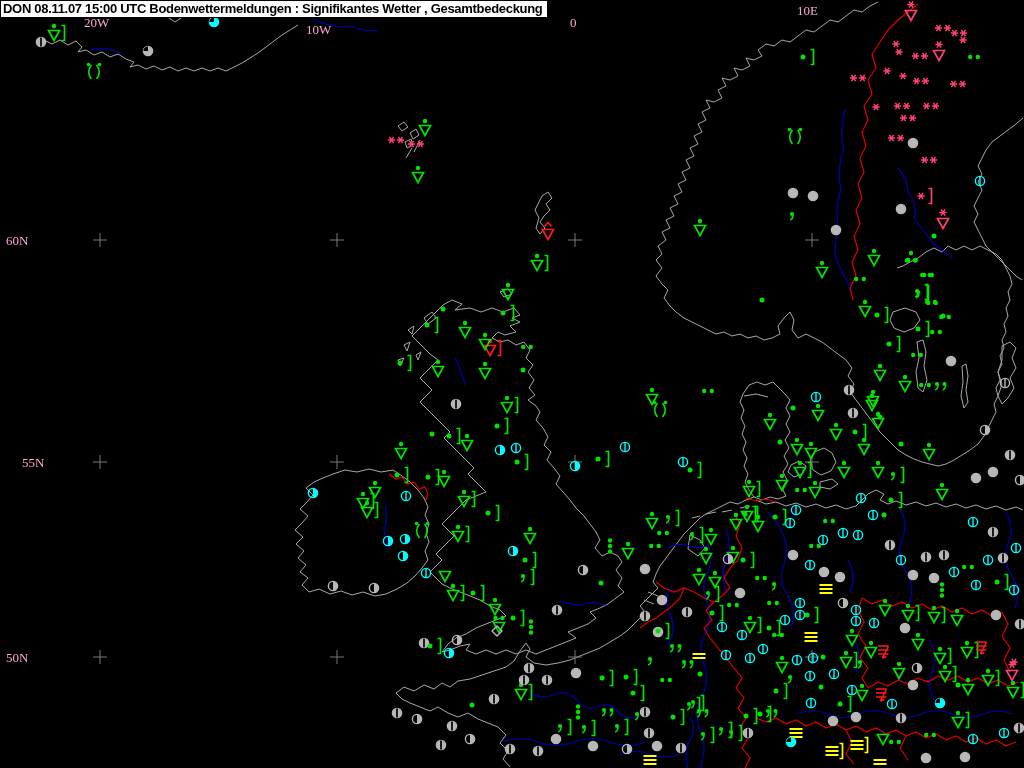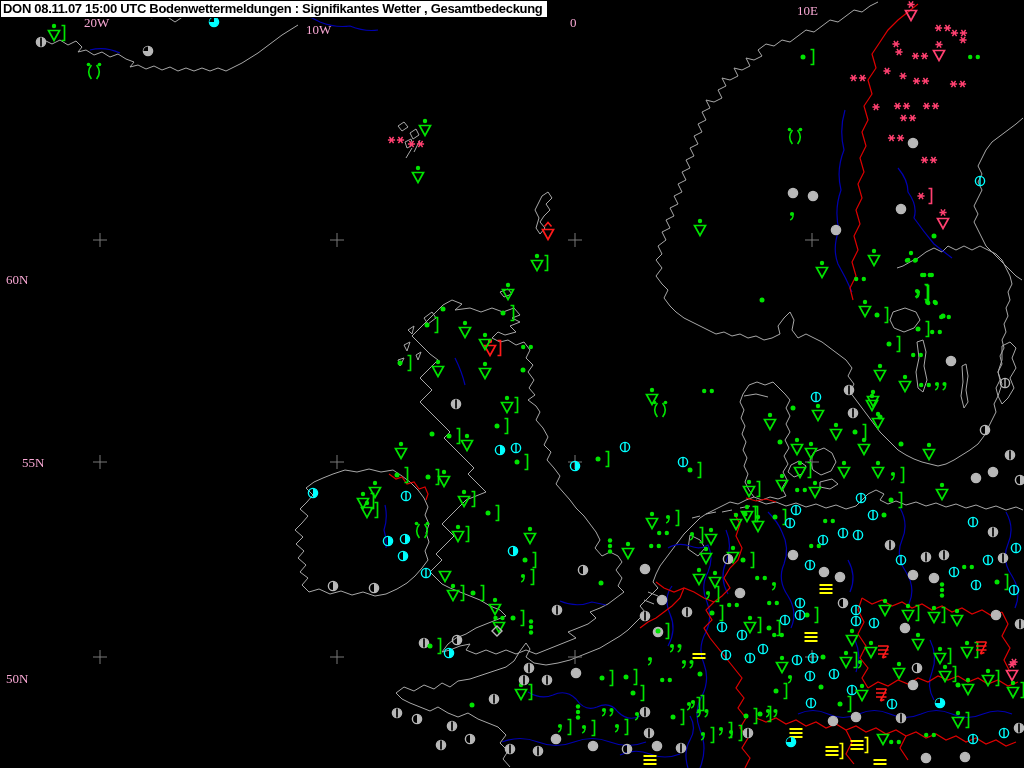--- a/index.html
+++ b/index.html
@@ -1539,20 +1539,20 @@
           <circle cx="0" cy="0" r="4.6" fill="none" stroke="#b8b8b8" stroke-width="1.4"></circle>
           <path d="M0,-4.6 A4.6,4.6 0 0,1 0,4.6 Z" fill="#b8b8b8"></path>
         </g>
       </g>
   </svg>
   <div id="grid-labels">
       <span class="gridlabel" style="left: 84px; top: 15px;">20W</span>
       <span class="gridlabel" style="left: 306px; top: 22px;">10W</span>
       <span class="gridlabel" style="left: 570px; top: 15px;">0</span>
       <span class="gridlabel" style="left: 797px; top: 3px;">10E</span>
-      <span class="gridlabel" style="left: 6px; top: 233px; margin-top: 39px;">60N</span>
+      <span class="gridlabel" style="left: 6px; top: 233px;">60N</span>
       <span class="gridlabel" style="left: 22px; top: 455px;">55N</span>
-      <span class="gridlabel" style="left: 6px; top: 650px; margin-top: 21px;">50N</span>
+      <span class="gridlabel" style="left: 6px; top: 650px;">50N</span>
     </div>
   <div class="titlebar">
     <span>DON 08.11.07 15:00 UTC  Bodenwettermeldungen :  Signifikantes Wetter , Gesamtbedeckung</span>
   </div>
 </div>
 
 </body></html>

